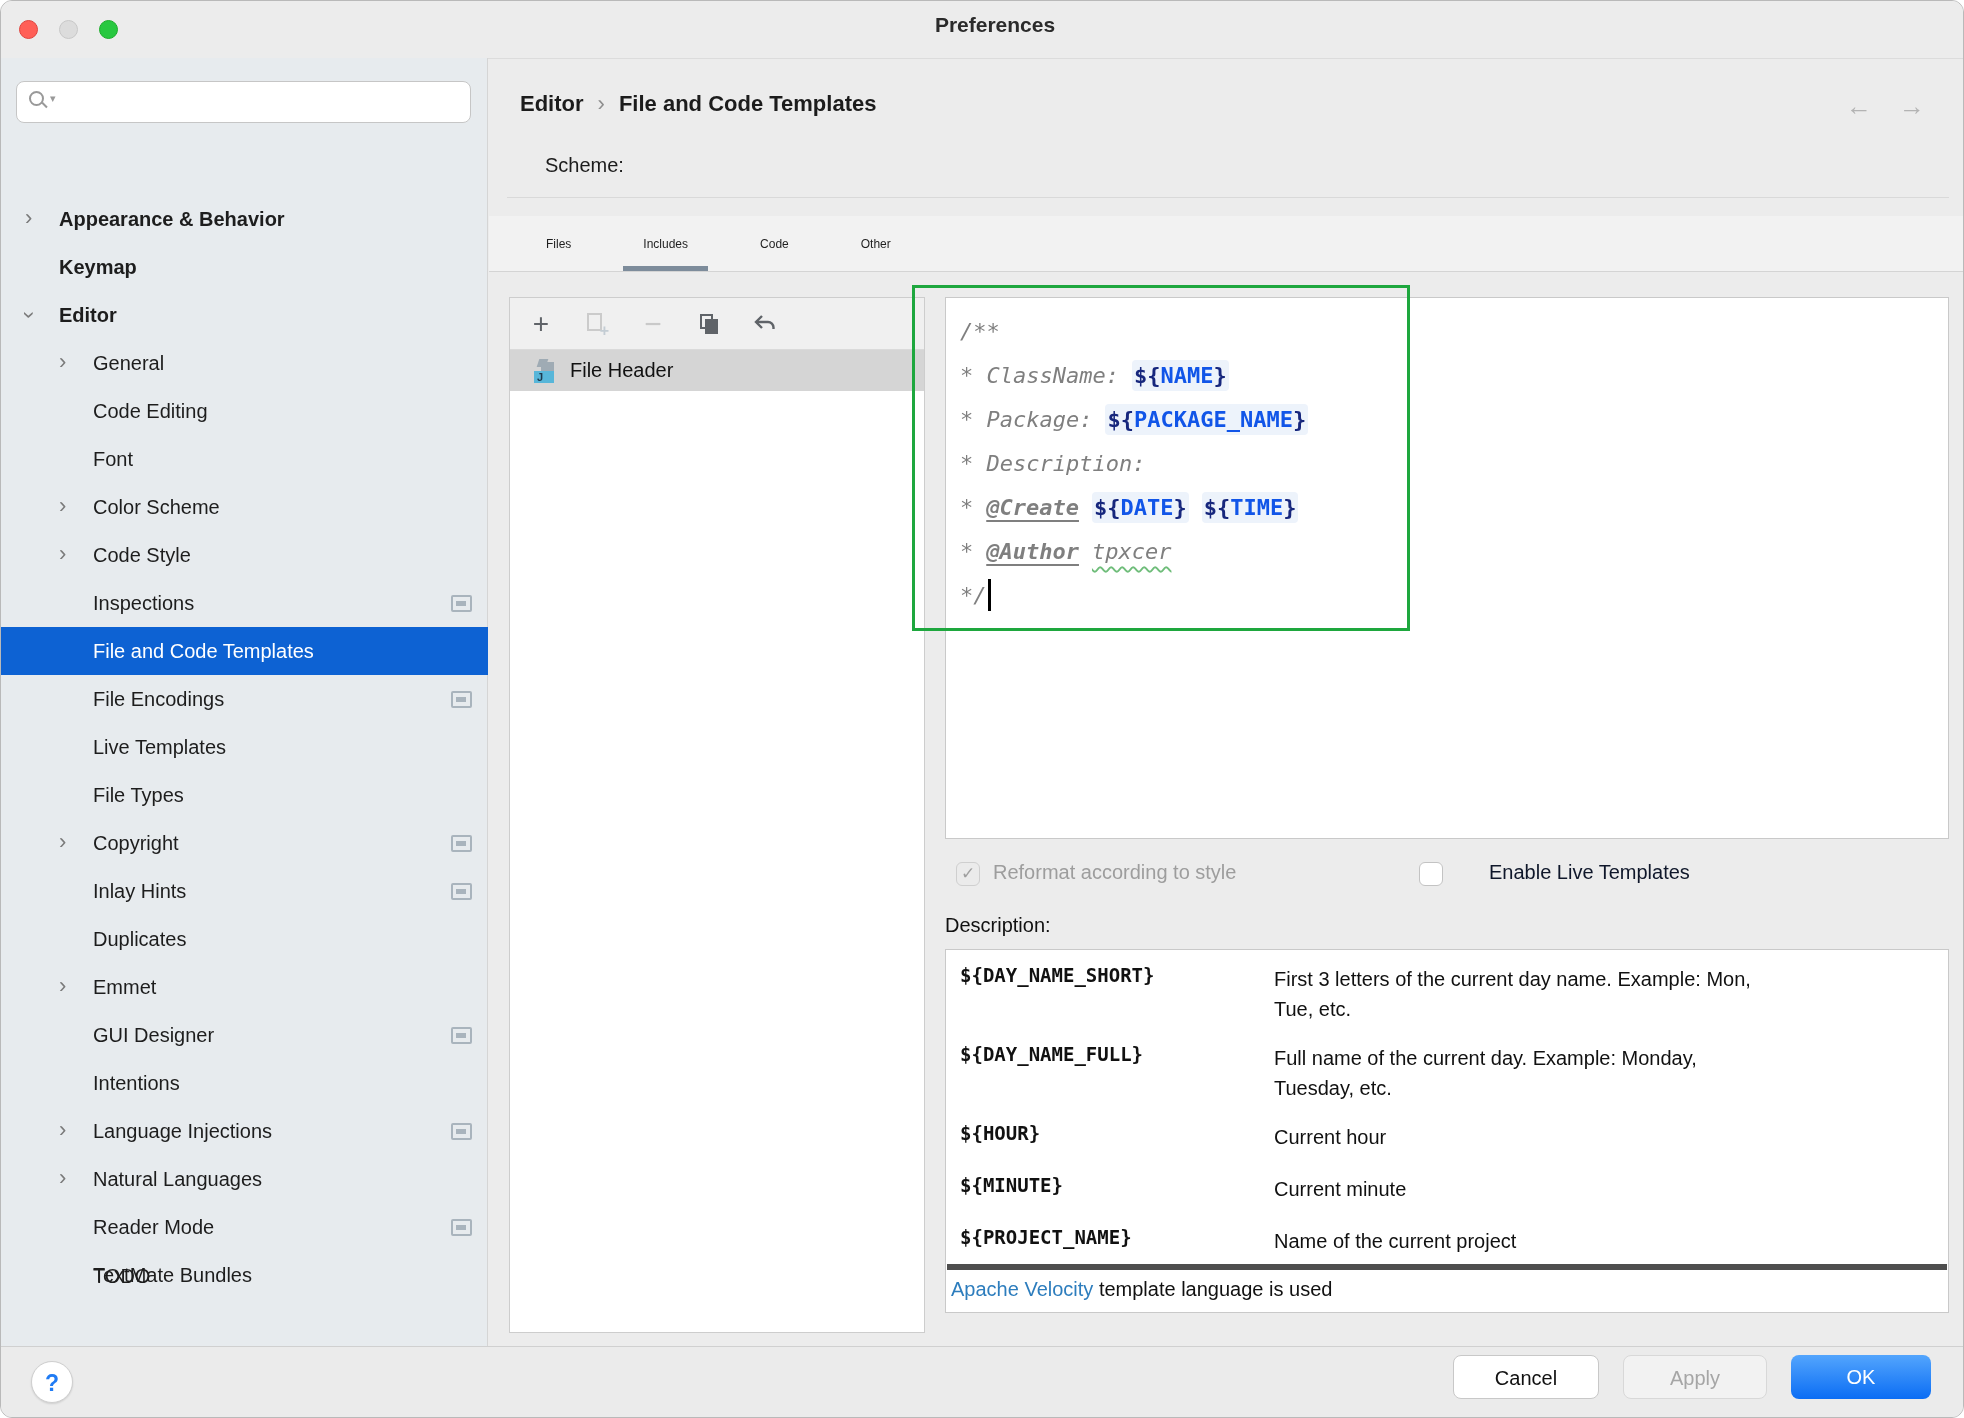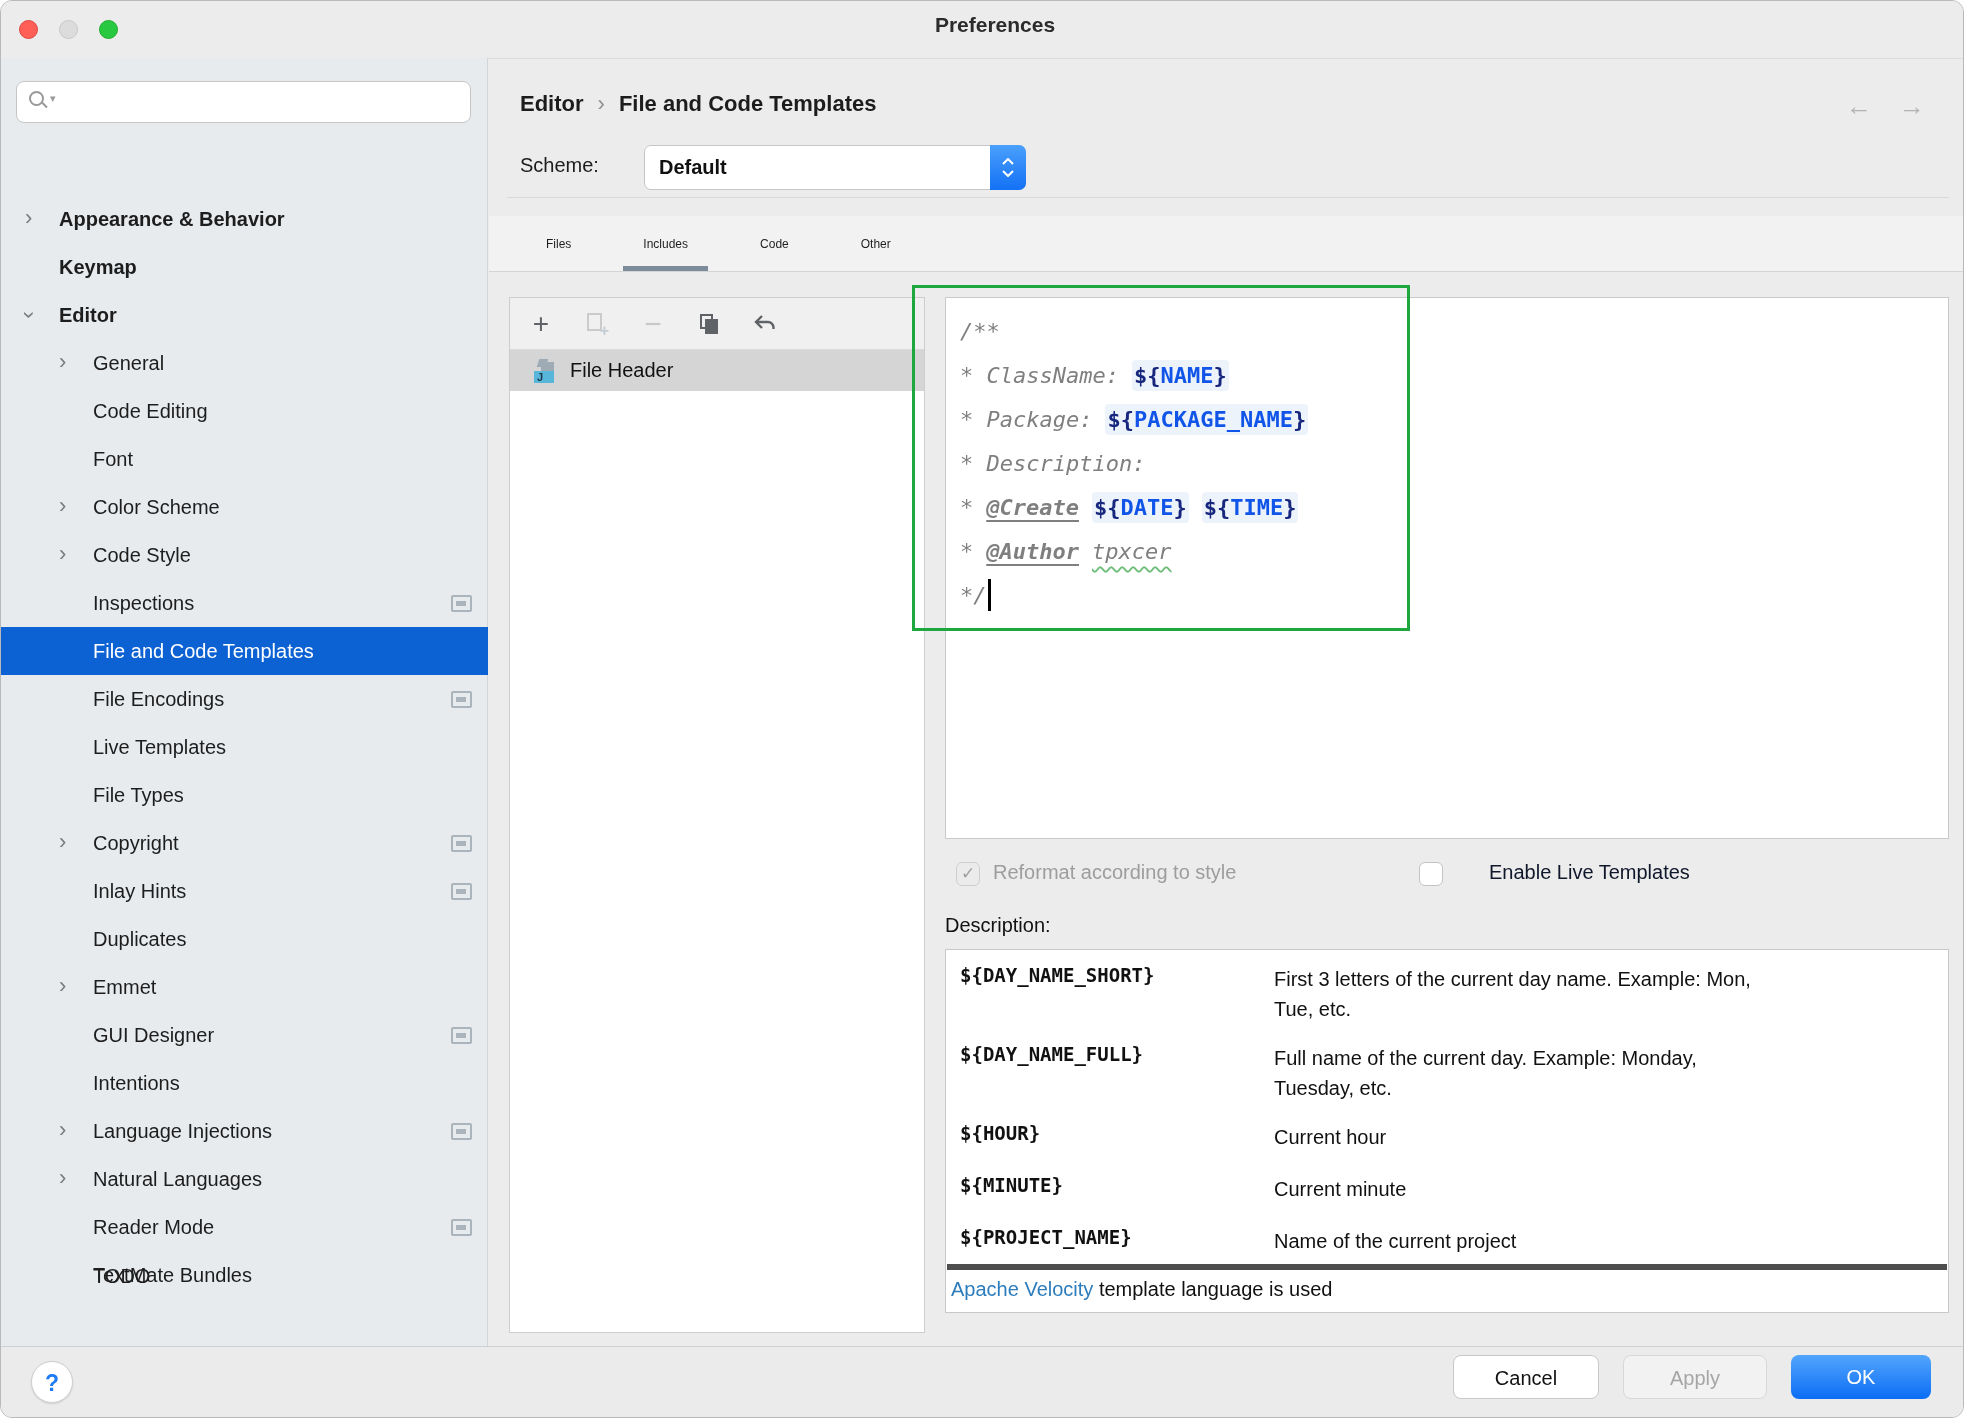--- a/index.html
+++ b/index.html
@@ -36,21 +36,21 @@
   .btn{position:absolute;top:8px;height:44px;border-radius:8px;font-size:20px;text-align:center;line-height:44px;box-sizing:border-box;}
   .btn.cancel{left:1452px;width:146px;background:#ffffff;border:1px solid #c8c8c8;color:#111;}
   .btn.apply{left:1622px;width:144px;background:#f2f2f2;border:1px solid #d8d8d8;color:#a6a6a6;}
   .btn.ok{left:1790px;width:140px;background:linear-gradient(#53a5fd,#0b6df4);color:#ffffff;font-weight:500;}
   
   .breadcrumb{position:absolute;left:519px;top:86px;height:34px;line-height:34px;font-size:22px;font-weight:bold;color:#1c1c1c;}
   .breadcrumb .sep{color:#8e8e8e;font-weight:normal;margin:0 14px;font-size:22px;}
   .hist{position:absolute;top:90px;font-size:26px;color:#b3b3b3;}
   .hist.back{left:1845px;}
   .hist.fwd{left:1898px;}
-  .scheme-label{position:absolute;left:519px;top:153px;font-size:20px;color:#1c1c1c;}
+  .scheme-label{position:absolute;left:544px;top:153px;font-size:20px;color:#1c1c1c;}
   .scheme-select{position:absolute;left:643px;top:144px;width:382px;height:45px;background:#ffffff;border:1px solid #c6c6c6;border-radius:7px;box-sizing:border-box;}
   .scheme-select .val{position:absolute;left:14px;top:0;height:43px;line-height:43px;font-size:20px;font-weight:bold;color:#111;}
   .stepper{position:absolute;right:-1px;top:-1px;width:36px;height:45px;border-radius:0 7px 7px 0;background:linear-gradient(#4aa0fc,#1371f5);display:flex;flex-direction:column;align-items:center;justify-content:center;gap:5px;}
   .hdr-div{position:absolute;left:506px;top:196px;width:1442px;height:1px;background:#d9d9d9;}
   
   .tabbar{position:absolute;left:488px;top:215px;width:1476px;height:56px;background:#f2f2f2;border-bottom:1px solid #d4d4d4;display:flex;align-items:stretch;padding-left:35px;box-sizing:border-box;gap:28px;}
   .tab{position:relative;padding:0 22px;line-height:56px;font-size:12px;color:#1f1f1f;}
   .tab.sel::after{content:"";position:absolute;left:2px;right:2px;bottom:0;height:5px;background:#7d8c9b;}
   
   .tpl-panel{position:absolute;left:508px;top:296px;width:416px;height:1036px;background:#ffffff;border:1px solid #cdcdcd;box-sizing:border-box;}
@@ -246,31 +246,20 @@
     </div>
   </div>
 
   <div class="breadcrumb">
     <span>Editor</span><span class="sep">›</span><span>File and Code Templates</span>
   </div>
   <div class="hist back">←</div>
   <div class="hist fwd">→</div>
 
   <div class="scheme-label">Scheme:</div>
-  <div class="scheme-select">
-    <span class="val">Default</span>
-    <span class="stepper">
-      <svg width="12" height="7" viewBox="0 0 12 7">
-          <polyline points="1,6 6,1 11,6" fill="none" stroke="#ffffff" stroke-width="2"></polyline>
-        </svg>
-      <svg width="12" height="7" viewBox="0 0 12 7">
-          <polyline points="1,1 6,6 11,1" fill="none" stroke="#ffffff" stroke-width="2"></polyline>
-        </svg>
-    </span>
-  </div>
   <div class="hdr-div"></div>
 
   <div class="tabbar">
     <div class="tab">Files</div>
     <div class="tab sel">Includes</div>
     <div class="tab">Code</div>
     <div class="tab">Other</div>
   </div>
 
   <div class="tpl-panel">

